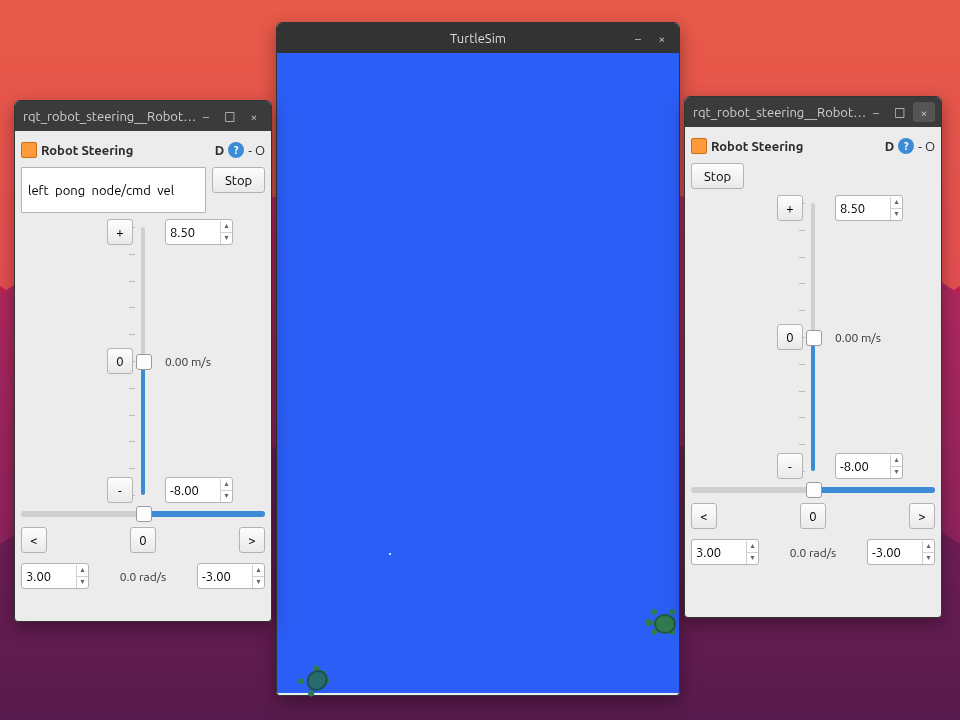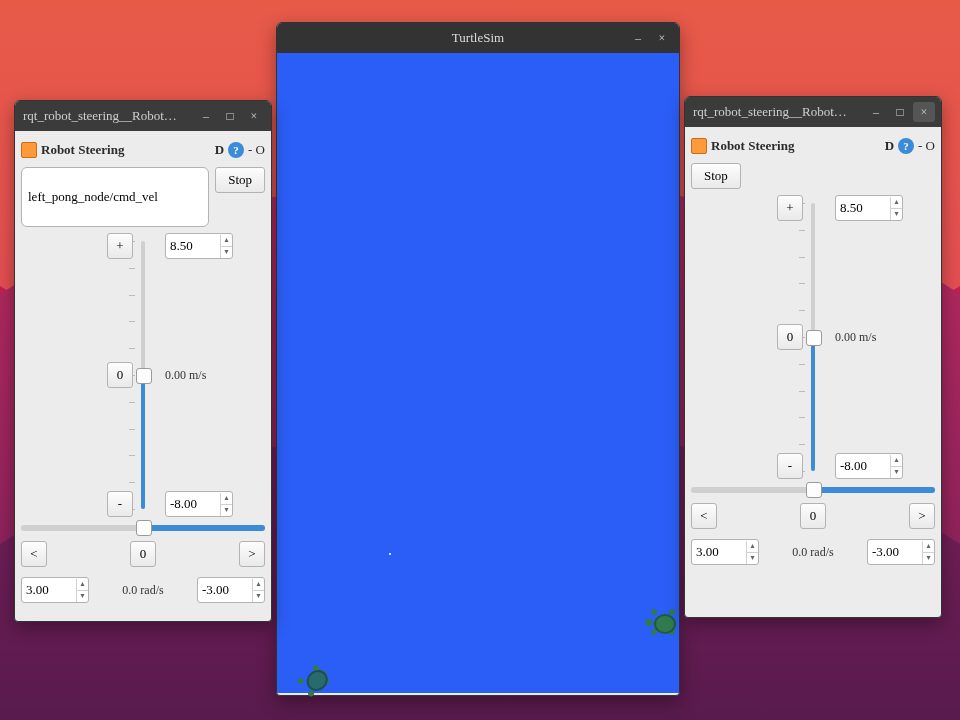--- a/index.html
+++ b/index.html
@@ -1,16 +1,16 @@
 <!DOCTYPE html>
 <html><head>
 <meta charset="utf-8">
 <style>
   html,body{margin:0;padding:0;width:960px;height:720px;overflow:hidden;font-family:"Ubuntu","DejaVu Sans",sans-serif;font-size:13px;color:#2b2b2b;}
-  .desktop{position:relative;width:960px;height:720px;background:#c02050;font-family:Liberation Serif, serif;}
+  .desktop{position:relative;width:960px;height:720px;background:#c02050;}
   .desktop .wave{position:absolute;left:-100px;right:-100px;height:520px;border-radius:50%;}
   .wave1{top:-120px;background:linear-gradient(#e95f44,#e24a55);}
   .wave2{top:180px;background:linear-gradient(#bc2a5f,#7a1f5a);}
   .wave3{top:430px;background:linear-gradient(#7a1f5a,#3d1742);}
   
   .window{position:absolute;border:1px solid #333;border-radius:6px 6px 4px 4px;box-shadow:0 6px 18px rgba(0,0,0,.35);background:#ececec;}
   .titlebar{display:flex;align-items:center;justify-content:center;height:30px;background:#333;color:#ddd;border-radius:5px 5px 0 0;position:relative;font-size:13px;}
   .titlebar .title-text{flex:0 0 auto;}
   .titlebar .wbtns{position:absolute;right:6px;top:5px;display:flex;gap:2px;}
   .titlebar.light{background:#3b3b3b;color:#cfcfcf;justify-content:flex-start;padding-left:8px;}
@@ -18,21 +18,21 @@
   .turtlesim .canvas{background:#2b5ef6;}
   
   .panel-body{padding:6px;background:#ececec;}
   .panel-head{display:flex;align-items:center;height:26px;gap:4px;}
   .icon-pin{width:14px;height:14px;background:#ff9a3c;border:1px solid #c86f16;border-radius:2px;display:inline-block;}
   .panel-title{font-weight:600;}
   .head-spacer{flex:1;}
   .head-d{font-weight:700;}
   .head-help{width:16px;height:16px;border-radius:50%;background:#3b8bd6;color:#fff;font-size:11px;font-weight:700;display:flex;align-items:center;justify-content:center;}
   .row-topic{display:flex;gap:6px;margin-top:4px;}
-  .text-input{flex:1;height:26px;padding:16px 6px;border:1px solid #b3b3b3;border-radius:6px;background:#fff;font:inherit;}
+  .text-input{flex:1;height:26px;padding:9px 6px;border:1px solid #b3b3b3;border-radius:1px;background:#fff;font:inherit;}
   .btn{height:26px;padding:0 12px;border:1px solid #b3b3b3;border-radius:3px;background:linear-gradient(#fdfdfd,#e9e9e9);cursor:pointer;font:inherit;}
   .btn-sq{width:26px;padding:0;text-align:center;}
   
   .vsection{position:relative;height:280px;margin-top:8px;}
   .vtrack{position:absolute;left:50%;top:6px;bottom:6px;width:4px;margin-left:-2px;background:#cfcfcf;border-radius:2px;}
   .vtrack .fill{position:absolute;left:0;right:0;top:50%;bottom:0;background:#3b8bd6;border-radius:2px;}
   .vthumb{position:absolute;left:50%;top:50%;width:14px;height:14px;margin:-7px 0 0 -7px;background:#fdfdfd;border:1px solid #9a9a9a;border-radius:3px;}
   .ticks{position:absolute;left:50%;top:6px;bottom:6px;margin-left:-14px;width:8px;}
   .ticks span{position:absolute;left:0;width:6px;height:1px;background:#bbb;}
   .vline{position:absolute;display:flex;align-items:center;gap:6px;}

